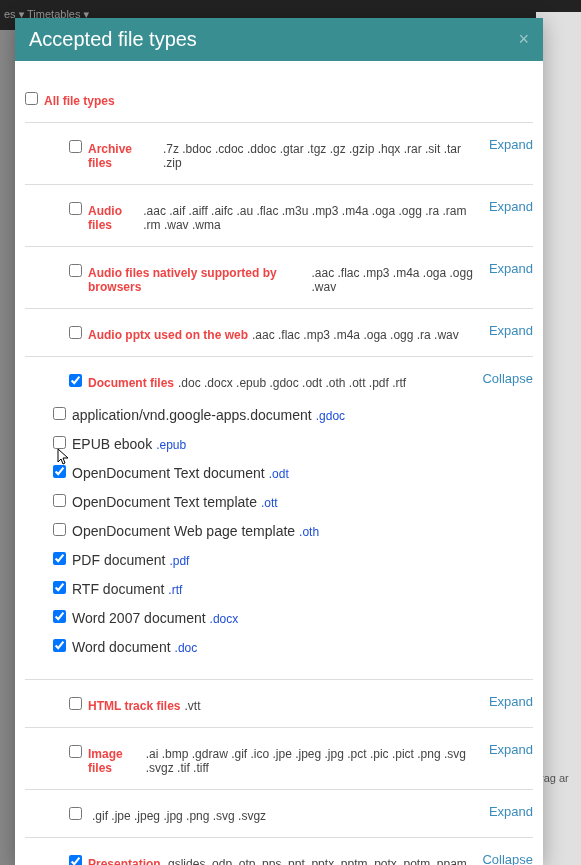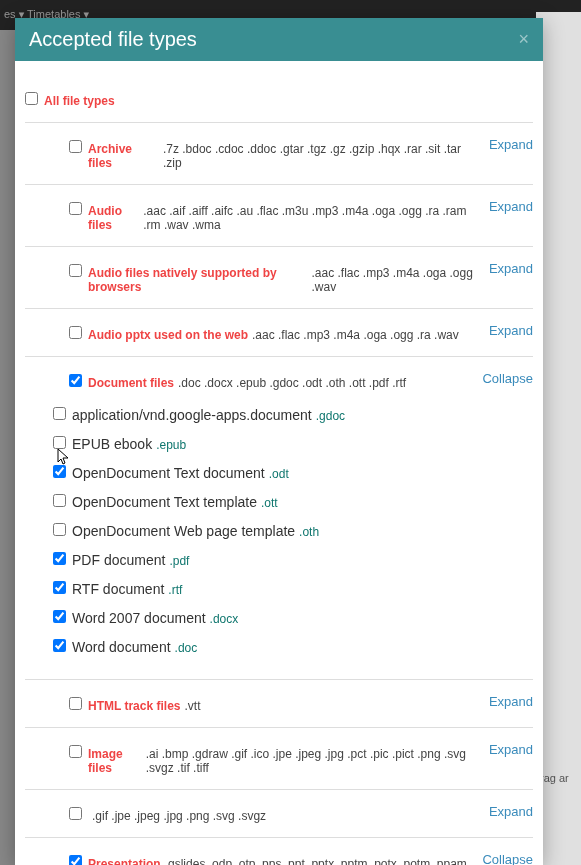--- a/index.html
+++ b/index.html
@@ -107,21 +107,21 @@
     display: flex;
     align-items: baseline;
     margin-bottom: 10px;
   }
   .sub-label {
     font-size: 14px;
     color: #333;
   }
   .sub-ext {
     font-size: 12px;
-    color: #0f766e;
+    color: #1d4ed8;
     margin-left: 4px;
   }
   .cursor-ptr {
     position: absolute;
     left: 57px;
     top: 448px;
     font-size: 14px;
     color: #000;
     pointer-events: none;
     z-index: 10;

